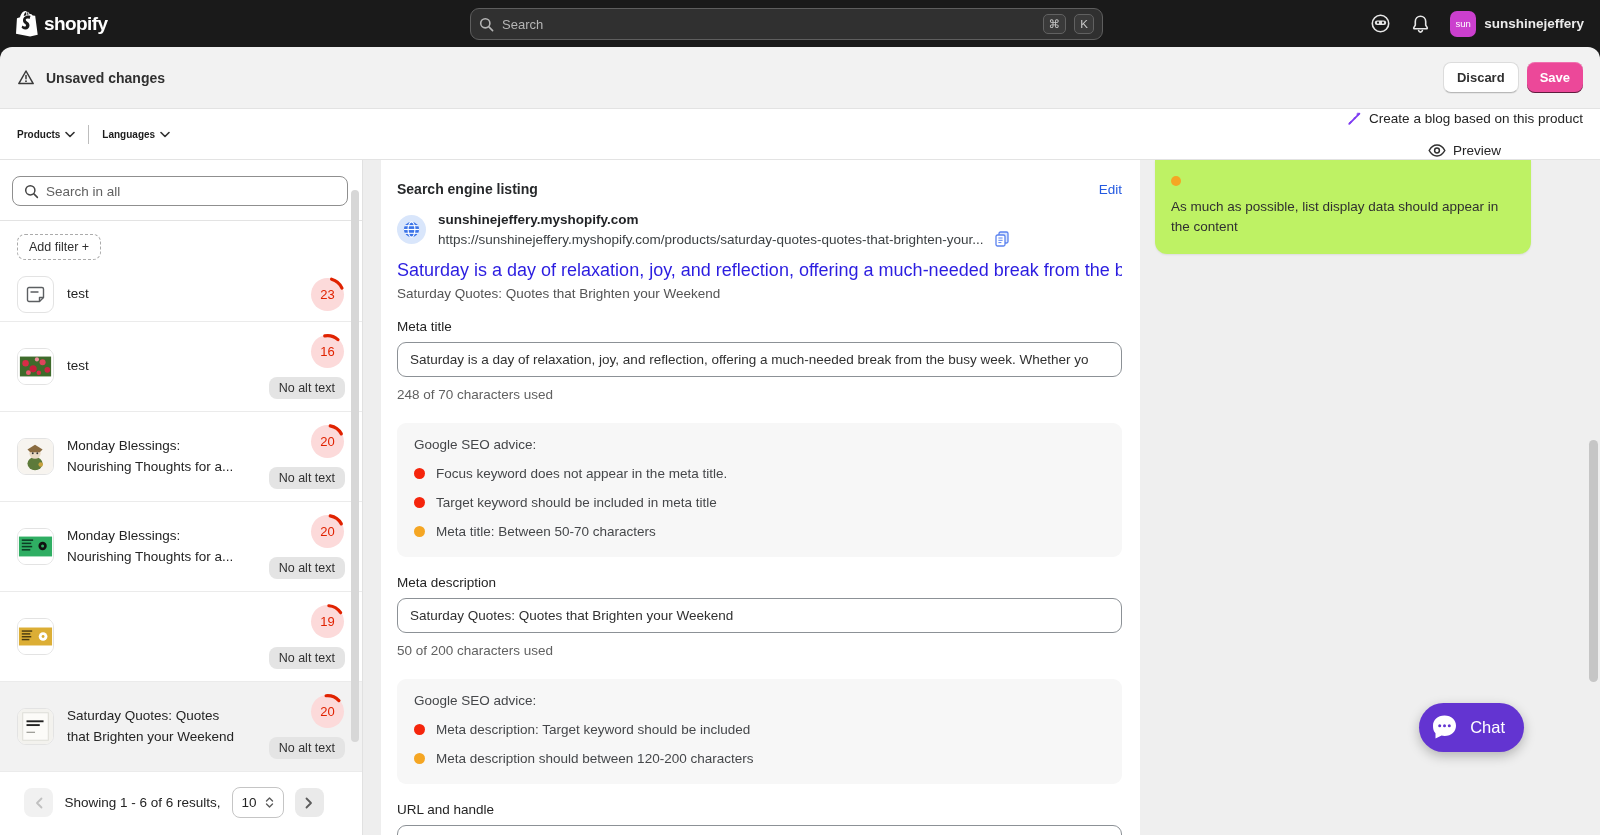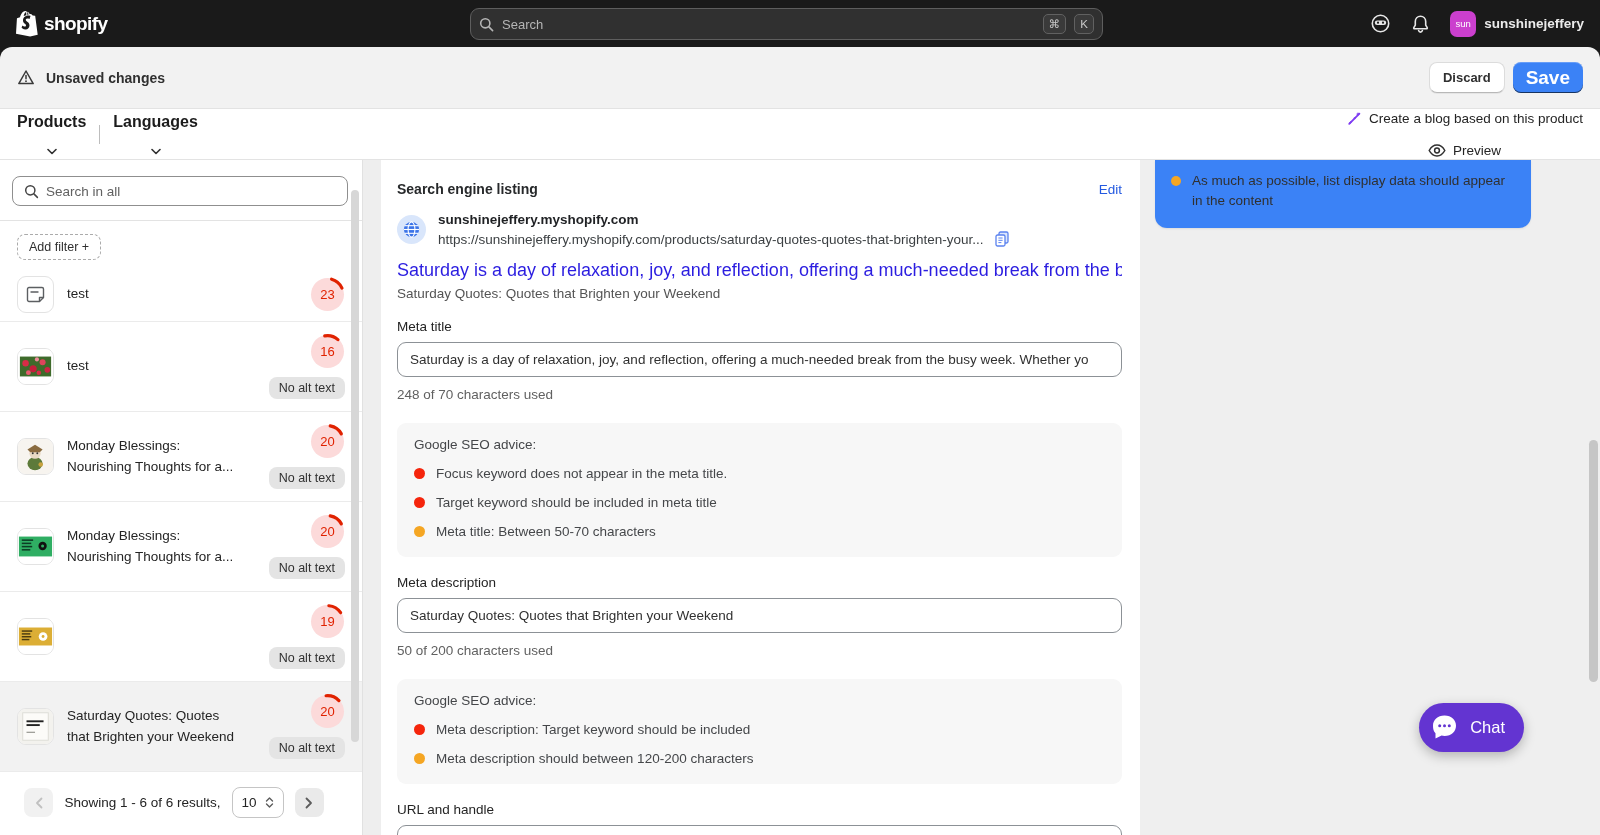--- a/index.html
+++ b/index.html
@@ -22,26 +22,26 @@
 .topbar-right { margin-left:auto; display:flex; align-items:center; gap:20px; }
 .user-chip { display:flex; align-items:center; gap:8px; }
 .avatar { width:26px; height:26px; border-radius:7px; background:#cb3fce; color:#fff; font-size:9.5px; display:flex; align-items:center; justify-content:center; }
 .user-name { color:#ebebeb; font-size:13.5px; font-weight:700; }
 
 
 .savebar { position:absolute; top:47px; left:0; right:0; height:62px; background:#f2f2f2; border-radius:12px 12px 0 0; border-bottom:1px solid #e3e3e3; display:flex; align-items:center; gap:11px; padding:0 17px; }
 .savebar-title { font-size:14px; font-weight:700; color:#303030; }
 .savebar-actions { margin-left:auto; display:flex; gap:8px; }
 .btn-discard { height:31px; padding:0 13px; background:#fff; border:1px solid #dcdcdc; border-bottom:1px solid #b8b8b8; border-radius:8px; font-size:13px; font-weight:700; color:#303030; box-shadow:0 1px 0 rgba(0,0,0,.05); }
-.btn-save { height:31px; padding:0 13px; background:#3b82f6; color:#fff; border:none; border-radius:8px; font-size:19px; font-weight:700; box-shadow:inset 0 1px 0 rgba(255,255,255,.22), inset 0 -1px 0 rgba(0,0,0,.6); }
+.btn-save { height:31px; padding:0 13px; background:#ec4899; color:#fff; border:none; border-radius:8px; font-size:13px; font-weight:700; box-shadow:inset 0 1px 0 rgba(255,255,255,.22), inset 0 -1px 0 rgba(0,0,0,.6); }
 
 
 .navrow { position:absolute; top:109px; left:0; right:0; height:51px; background:#fff; border-bottom:1px solid #e3e3e3; display:flex; align-items:center; padding:0 17px; }
 .nav-left { display:flex; align-items:center; }
-.nav-dd { display:flex; align-items:center; gap:17px; font-size:16px; font-weight:600; color:#1c1c1c; cursor:pointer;flex-direction:column; }
+.nav-dd { display:flex; align-items:center; gap:5px; font-size:10px; font-weight:600; color:#1c1c1c; cursor:pointer; }
 .nav-divider { width:1px; height:19px; background:#bdbdbd; margin:0 13px; }
 .nav-right { margin-left:auto; display:flex; align-items:center; gap:16px;flex-direction:column; }
 .nav-action { display:flex; align-items:center; gap:7px; font-size:13.5px; color:#242424; cursor:pointer; }
 
 
 .content-bg { position:absolute; top:160px; left:0; right:0; bottom:0; background:#eeeeee; }
 
 
 .sidebar { position:absolute; top:160px; left:0; width:363px; bottom:0; background:#fff; border-right:1px solid #e1e1e1; }
 .sidebar-search { margin:16px 14px 0 12px; height:30px; border:1px solid #8f8f8f; border-radius:8px; display:flex; align-items:center; gap:7px; padding:0 11px; background:#fff; }
@@ -84,21 +84,21 @@
 .advice { margin-top:21px; background:#f7f7f7; border-radius:9px; padding:14px 17px 18px; }
 .advice-h { font-size:13.5px; color:#45474a; }
 .advice-item { display:flex; align-items:center; gap:11px; margin-top:14px; font-size:13.5px; color:#45474a; }
 .dot { width:11px; height:11px; border-radius:50%; flex:none; }
 .dot.red { background:#f5250c; }
 .dot.orange { background:#f5a623; }
 .url-input { display:flex; align-items:center; margin-top:8px; width:100%; height:35px; border:1px solid #8c9196; border-radius:9px; padding:0 12px; font-size:13.5px; background:#fff; gap:7px; }
 
 
 .rightpanel { position:absolute; top:160px; left:1140px; right:0; bottom:0; background:#efefef; }
-.tip-card { position:absolute; top:0; left:15px; width:376px; background:#3b82f6; border-radius:0 0 12px 12px; box-shadow:0 1px 2px rgba(0,0,0,.08); padding:11px 16px 16px; display:flex; gap:11px; }
+.tip-card { position:absolute; top:0; left:15px; width:376px; background:#bef264; border-radius:0 0 12px 12px; box-shadow:0 1px 2px rgba(0,0,0,.08); padding:11px 16px 16px; display:flex; gap:11px;flex-direction:column; }
 .tip-dot { width:10px; height:10px; border-radius:50%; background:#f5a623; margin-top:5px; flex:none; }
 .tip-text { font-size:13.5px; line-height:1.5; color:#303030; }
 
 
 .chat-btn { position:absolute; right:76px; bottom:83px; height:49px; padding:0 19px 0 9px; border-radius:25px; background:#6334d1; border:none; display:flex; align-items:center; gap:9px; color:#fff; font-size:16.5px; box-shadow:0 4px 12px rgba(0,0,0,.25); }
 .window-scrollbar { position:absolute; right:2px; top:440px; width:9px; height:242px; background:#c6c6c6; border-radius:5px; }
 
 .icon { display:inline-flex; flex:none; }
 </style>
 </head>

